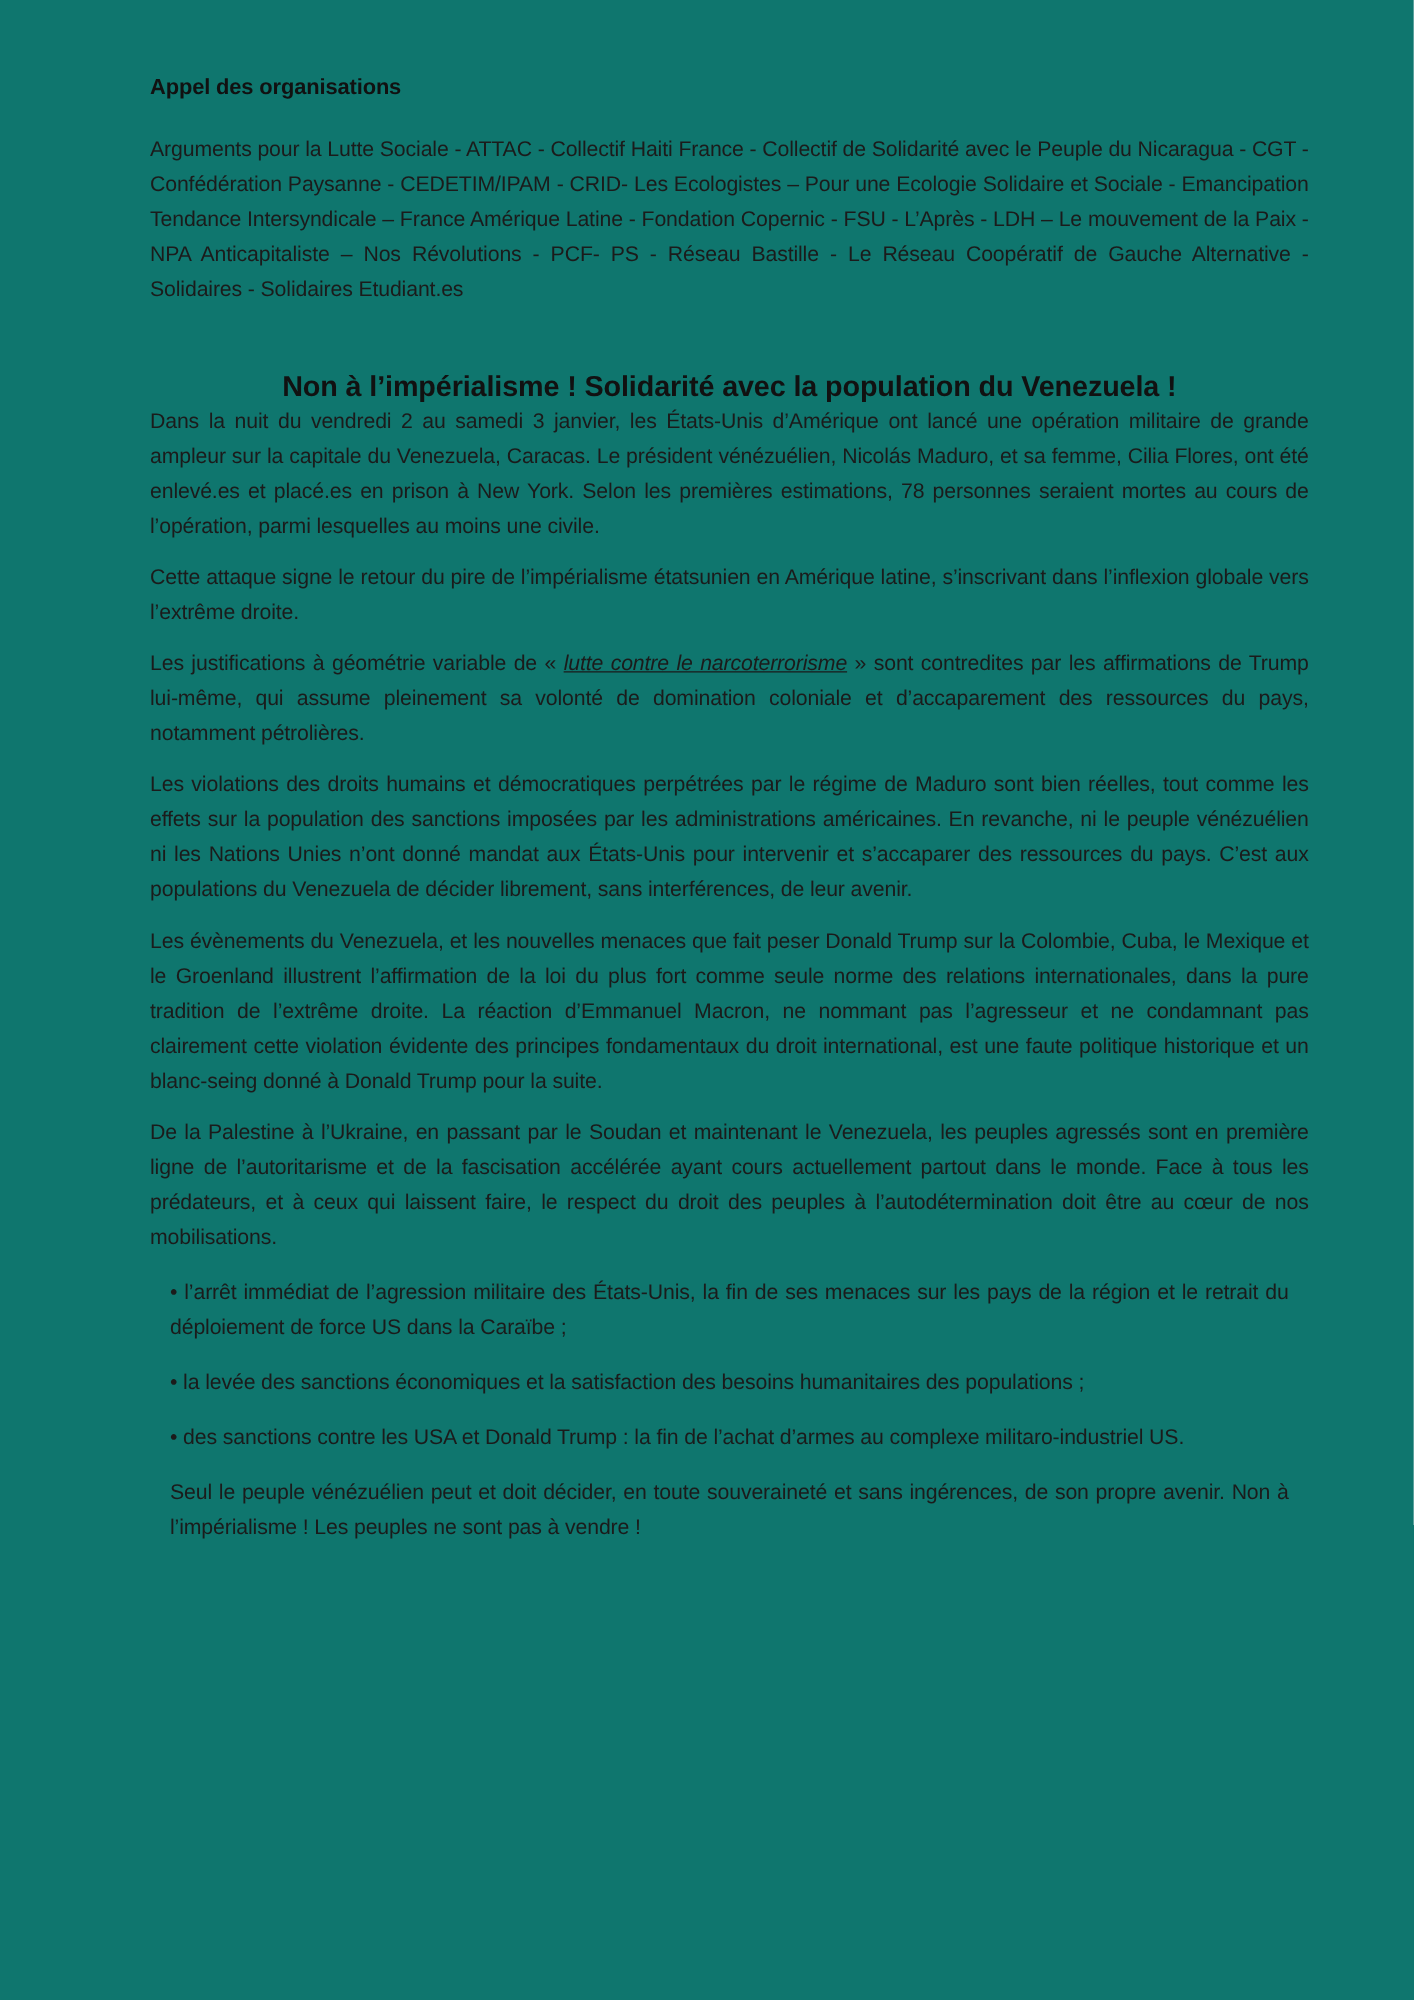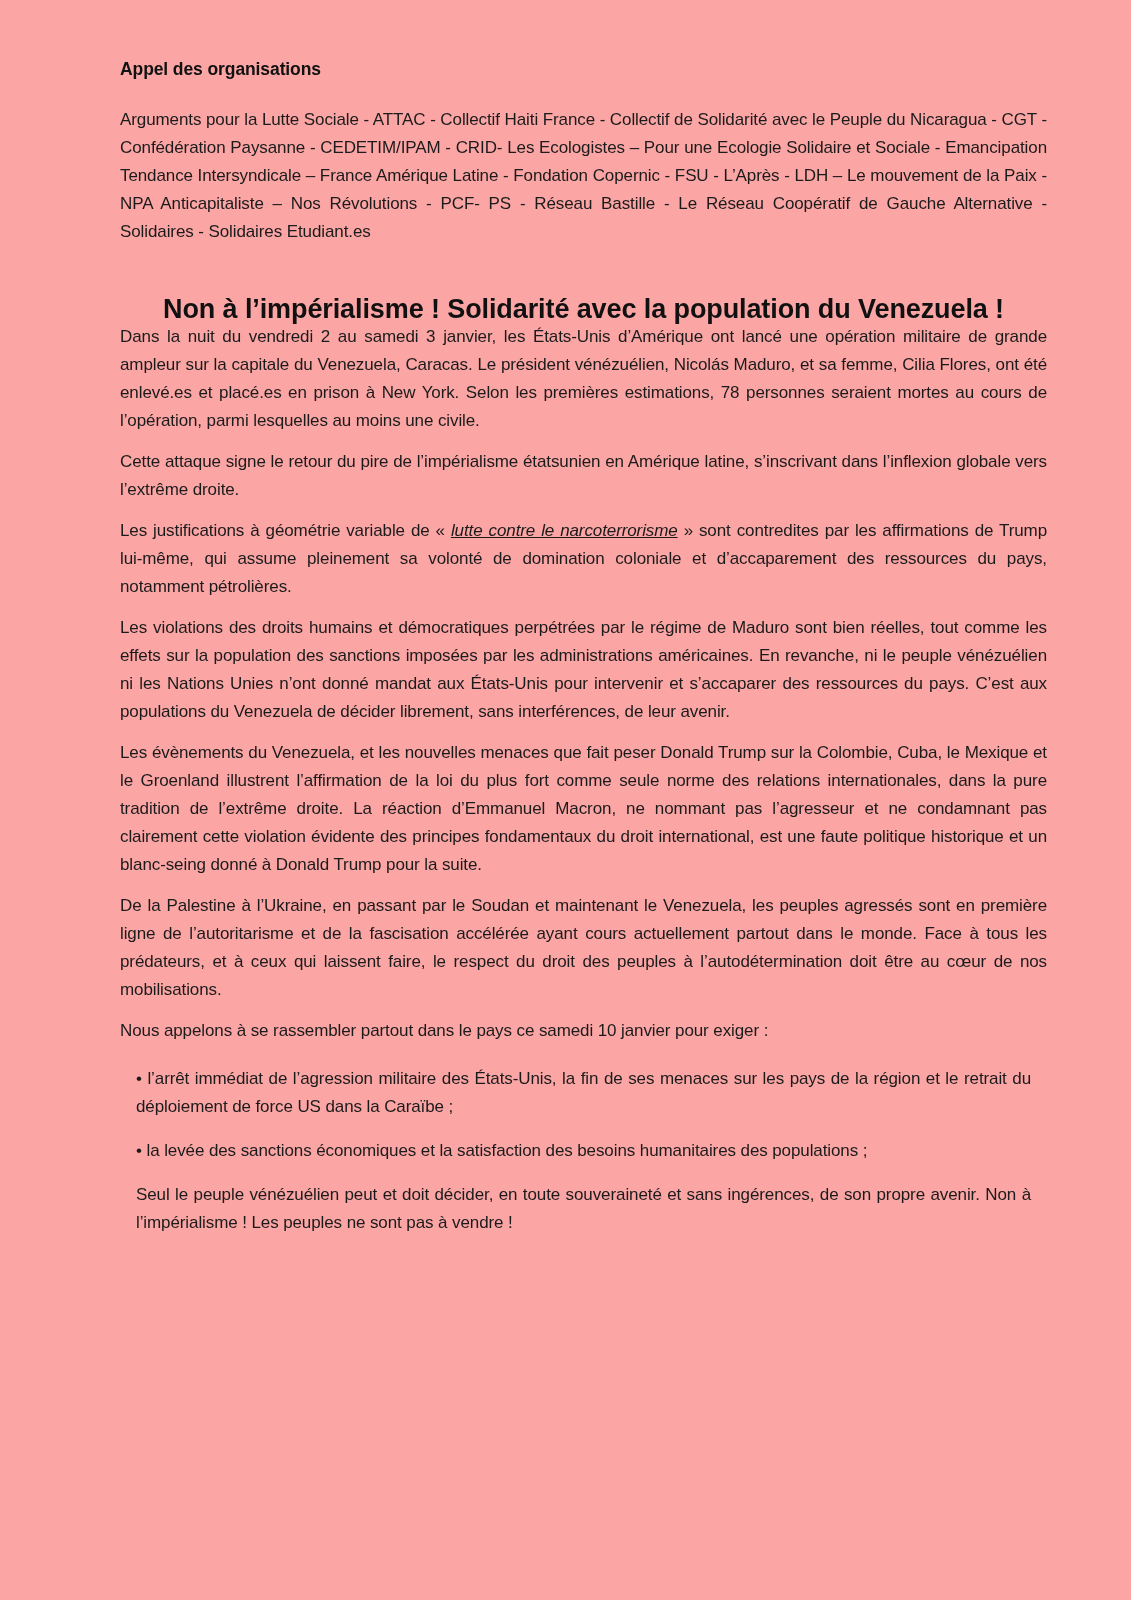--- a/index.html
+++ b/index.html
@@ -10,40 +10,40 @@
   body {
     width: 1131px;
     height: 1600px;
     overflow: hidden;
   }
   .page {
     box-sizing: border-box;
     width: 1131px;
     height: 1600px;
     padding: 58px 84px 0 120px;
-    background: #fca5a5;
+    background: #0f766e;
     font-family: "Liberation Sans", "DejaVu Sans", sans-serif;
     color: #1b1b1b;
     font-size: 17px;
     line-height: 28px;
     letter-spacing: -0.1px;
   }
   .doc-heading {
     font-size: 17.5px;
     font-weight: 700;
     line-height: 22px;
     margin: 0 0 26px 0;
     color: #111111;
   }
   .orgs {
     margin: 0;
     text-align: justify;
   }
   .doc-title {
-    font-size: 27px;
+    font-size: 23px;
     font-weight: 700;
     line-height: 27px;
     text-align: center;
     margin: 50px 0 0 0;
     color: #111111;
   }
   .body-para {
     text-align: justify;
     margin: 0 0 13px 0;
   }
@@ -76,21 +76,21 @@
   <p class="body-para">Cette attaque signe le retour du pire de l’impérialisme étatsunien en Amérique latine, s’inscrivant dans l’inflexion globale vers l’extrême droite.</p>
 
   <p class="body-para"><span>Les justifications à géométrie variable de « </span><em>lutte contre le narcoterrorisme</em><span> » sont contredites par les affirmations de Trump lui-même, qui assume pleinement sa volonté de domination coloniale et d’accaparement des ressources du pays, notamment pétrolières.</span></p>
 
   <p class="body-para">Les violations des droits humains et démocratiques perpétrées par le régime de Maduro sont bien réelles, tout comme les effets sur la population des sanctions imposées par les administrations américaines. En revanche, ni le peuple vénézuélien ni les Nations Unies n’ont donné mandat aux États-Unis pour intervenir et s’accaparer des ressources du pays. C’est aux populations du Venezuela de décider librement, sans interférences, de leur avenir.</p>
 
   <p class="body-para">Les évènements du Venezuela, et les nouvelles menaces que fait peser Donald Trump sur la Colombie, Cuba, le Mexique et le Groenland illustrent l’affirmation de la loi du plus fort comme seule norme des relations internationales, dans la pure tradition de l’extrême droite. La réaction d’Emmanuel Macron, ne nommant pas l’agresseur et ne condamnant pas clairement cette violation évidente des principes fondamentaux du droit international, est une faute politique historique et un blanc-seing donné à Donald Trump pour la suite.</p>
 
   <p class="body-para">De la Palestine à l’Ukraine, en passant par le Soudan et maintenant le Venezuela, les peuples agressés sont en première ligne de l’autoritarisme et de la fascisation accélérée ayant cours actuellement partout dans le monde. Face à tous les prédateurs, et à ceux qui laissent faire, le respect du droit des peuples à l’autodétermination doit être au cœur de nos mobilisations.</p>
 
-  <p class="body-para call-para">Nous appelons à se rassembler partout dans le pays ce samedi 10 janvier pour exiger :</p>
 
   <div class="demands">
     <p>• l’arrêt immédiat de l’agression militaire des États-Unis, la fin de ses menaces sur les pays de la région et le retrait du déploiement de force US dans la Caraïbe ;</p>
     <p>• la levée des sanctions économiques et la satisfaction des besoins humanitaires des populations ;</p>
+    <p>• des sanctions contre les USA et Donald Trump : la fin de l’achat d’armes au complexe militaro-industriel US.</p>
     <p>Seul le peuple vénézuélien peut et doit décider, en toute souveraineté et sans ingérences, de son propre avenir. Non à l’impérialisme ! Les peuples ne sont pas à vendre !</p>
   </div>
 
 </div>
 
 </body></html>

